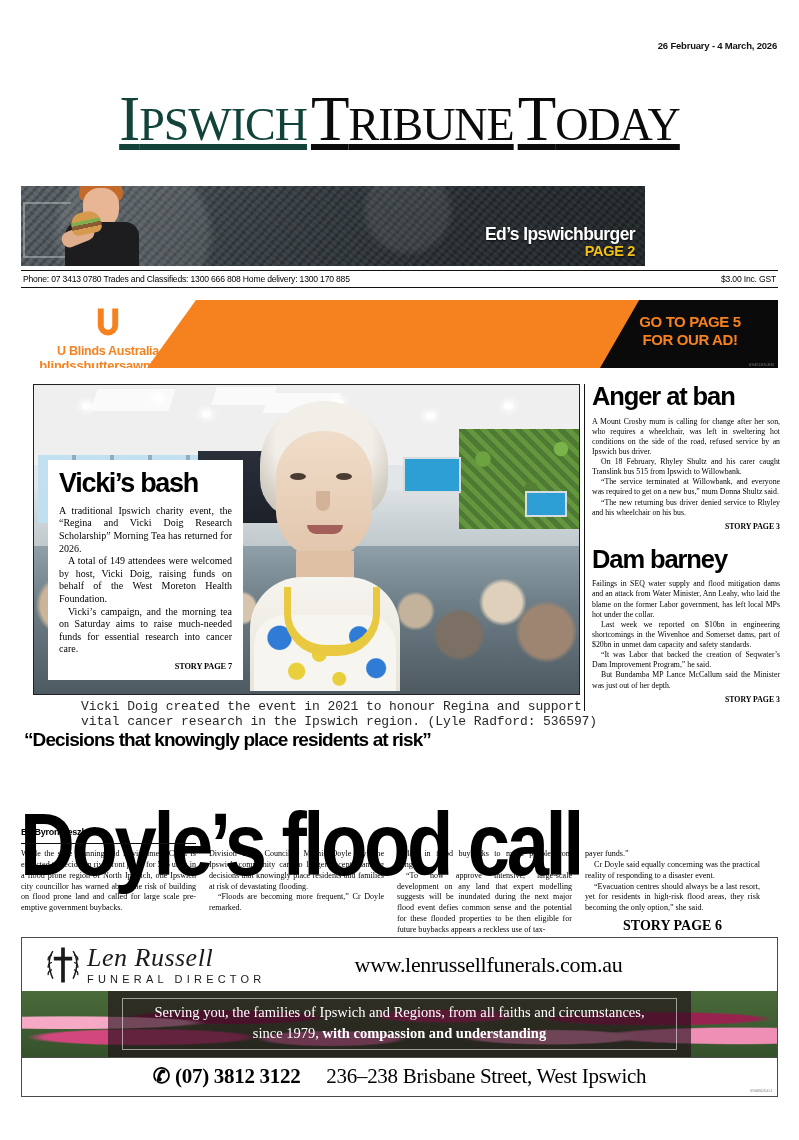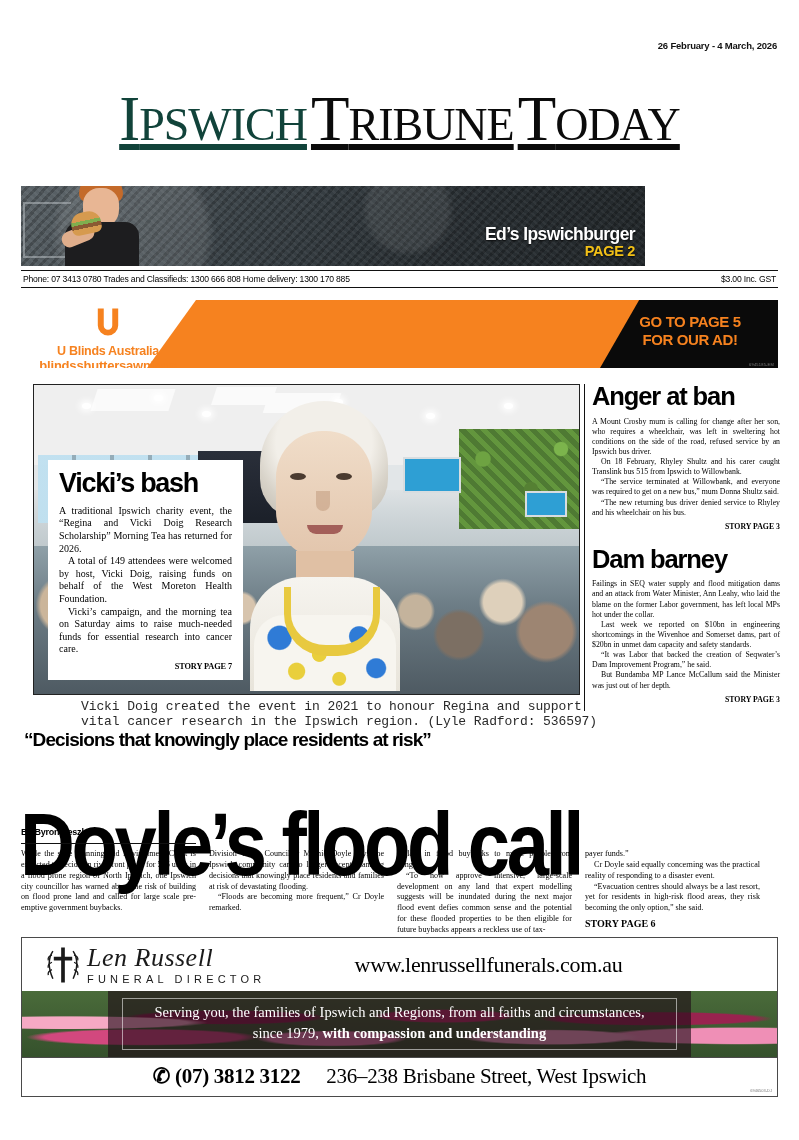--- a/index.html
+++ b/index.html
@@ -544,23 +544,23 @@
     width: 175px;
     font-family: "Liberation Serif", serif;
     font-size: 8.1px;
     line-height: 1.34;
     text-align: justify;
   }
   .lead-col p { margin: 0; text-indent: 9px; }
   .lead-col p.first { text-indent: 0; }
   .lead-ref {
     margin-top: 3px;
-    text-align: left;
-    font-weight: bold;
-    font-size: 10px;
+    text-align: center;
+    font-weight: bold;
+    font-size: 14px;
   }
 
   
   .funeral-ad {
     position: absolute;
     top: 937px;
     left: 21px;
     width: 757px;
     height: 160px;
     border: 1.4px solid #4a4a4a;

